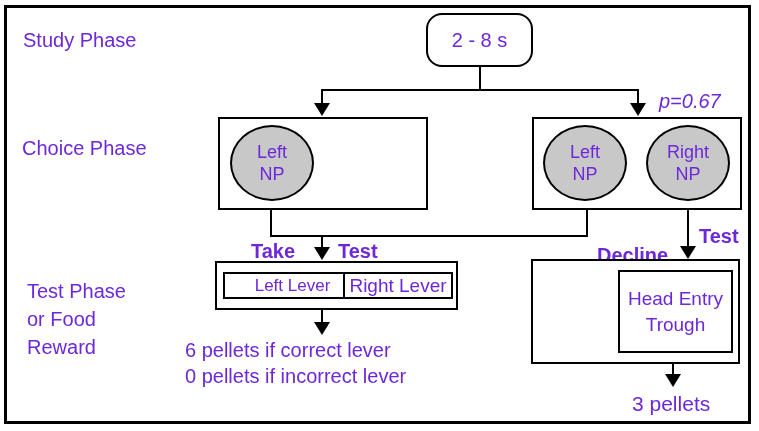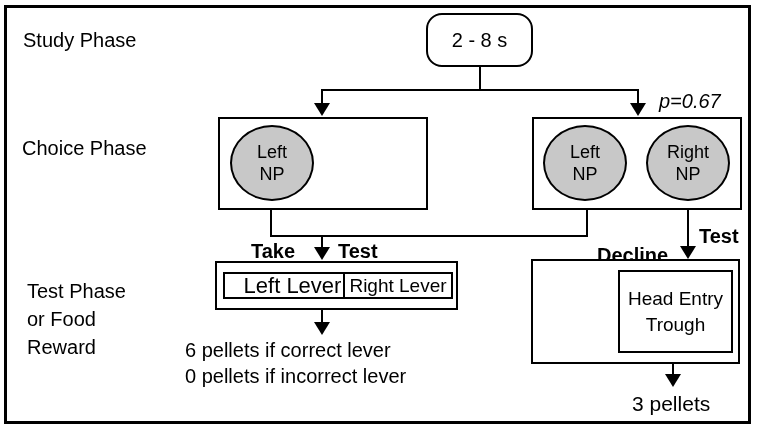--- a/index.html
+++ b/index.html
@@ -1,18 +1,18 @@
 <!DOCTYPE html>
 <html><head>
 <meta charset="utf-8">
 <style>
   html,body{margin:0;padding:0;background:#fff;}
   #stage{
     position:relative;width:759px;height:431px;background:#fff;
-    font-family:"Liberation Sans", sans-serif;color:#000000;overflow:hidden;
+    font-family:"Liberation Sans", sans-serif;color:#6d28d9;overflow:hidden;
   }
   .abs{position:absolute;}
   .frame{border:3px solid #000;}
   .box{border:2px solid #000;background:#fff;box-sizing:border-box;}
   .ctr{display:flex;align-items:center;justify-content:center;text-align:center;}
   .lbl{font-size:20px;white-space:nowrap;}
   .bold{font-weight:bold;}
   .vline{width:2px;background:#000;}
   .hline{height:2px;background:#000;}
   .arrowhead{
@@ -73,21 +73,21 @@
   <div class="abs arrowhead" style="left:314px;top:247px;"></div>
   <div class="abs lbl bold" style="left:251px;top:240px;">Take</div>
   <div class="abs lbl bold" style="left:338px;top:240px;">Test</div>
 
   <div class="abs vline" style="left:687px;top:210px;height:38px;"></div>
   <div class="abs arrowhead" style="left:680px;top:246px;"></div>
   <div class="abs lbl bold" style="left:597px;top:225px;margin-top:19px;">Decline</div>
   <div class="abs lbl bold" style="left:699px;top:225px;">Test</div>
 
   <div class="abs box" style="left:215px;top:261px;width:243px;height:49px;"></div>
-  <div class="abs box ctr" style="left:223px;top:272px;width:139px;height:27px;font-size:22px;">
+  <div class="abs box ctr" style="left:223px;top:272px;width:139px;height:27px;font-size:17px;">
     <span>Left Lever</span>
   </div>
   <div class="abs box ctr" style="left:343px;top:272px;width:110px;height:27px;font-size:19px;">
     <span>Right Lever</span>
   </div>
 
   <div class="abs vline" style="left:321px;top:310px;height:14px;"></div>
   <div class="abs arrowhead" style="left:314px;top:322px;"></div>
   <div class="abs lbl" style="left:185px;top:339px;">6 pellets if correct lever</div>
   <div class="abs lbl" style="left:185px;top:365px;">0 pellets if incorrect lever</div>

